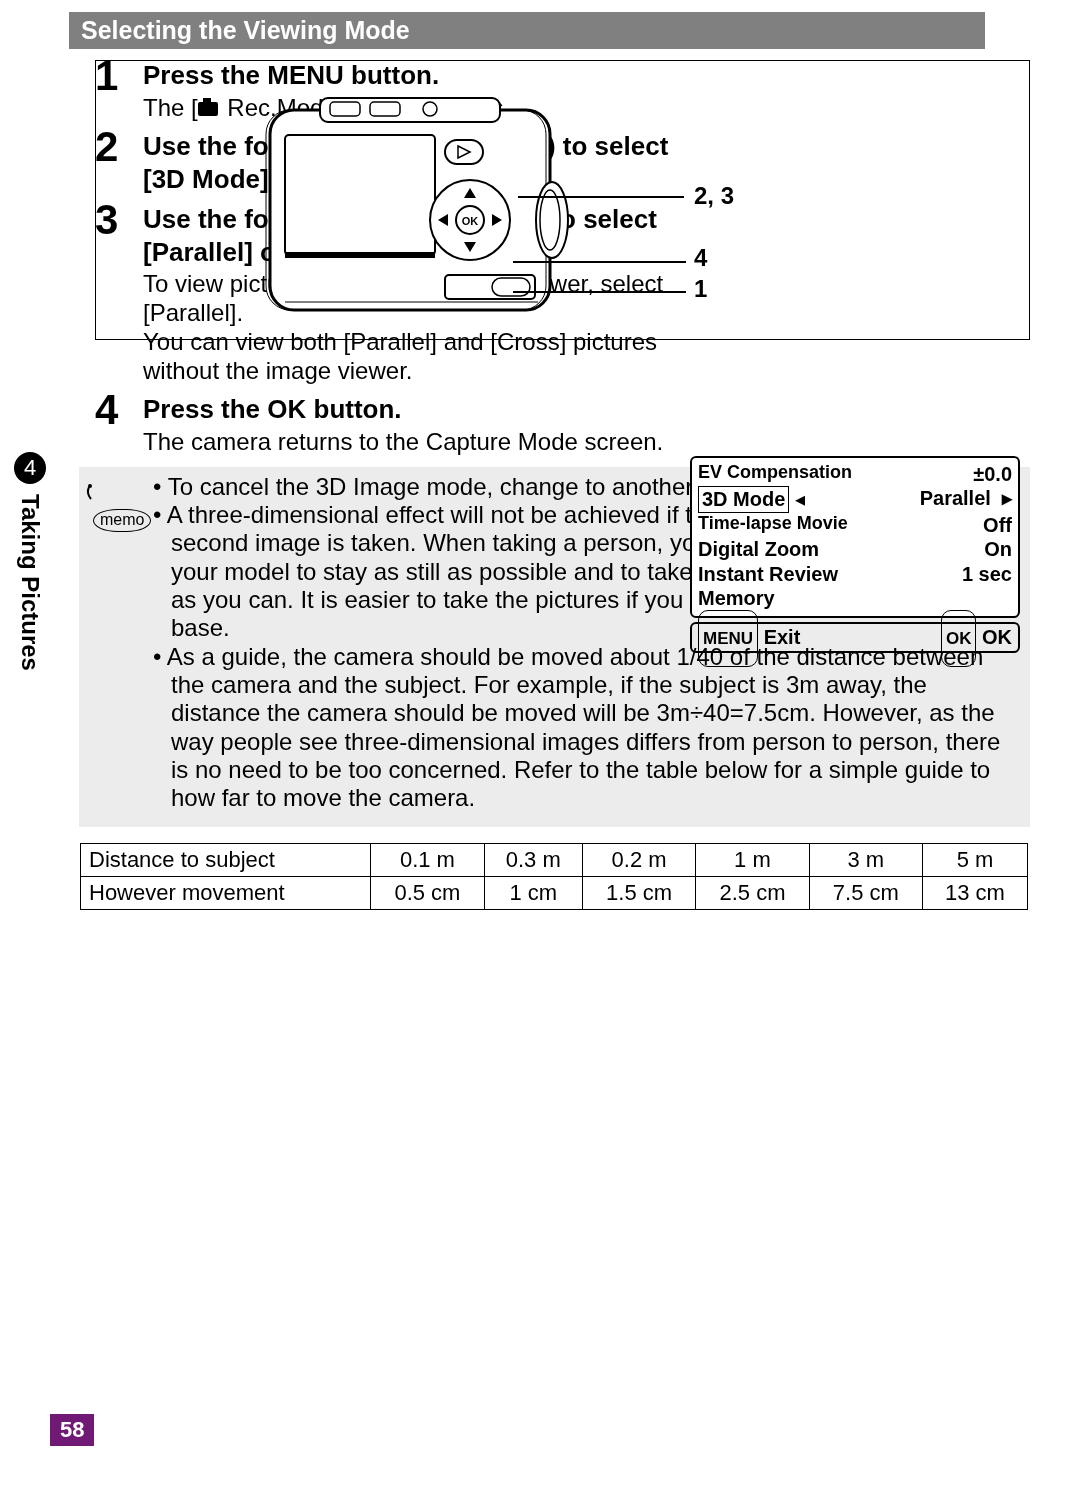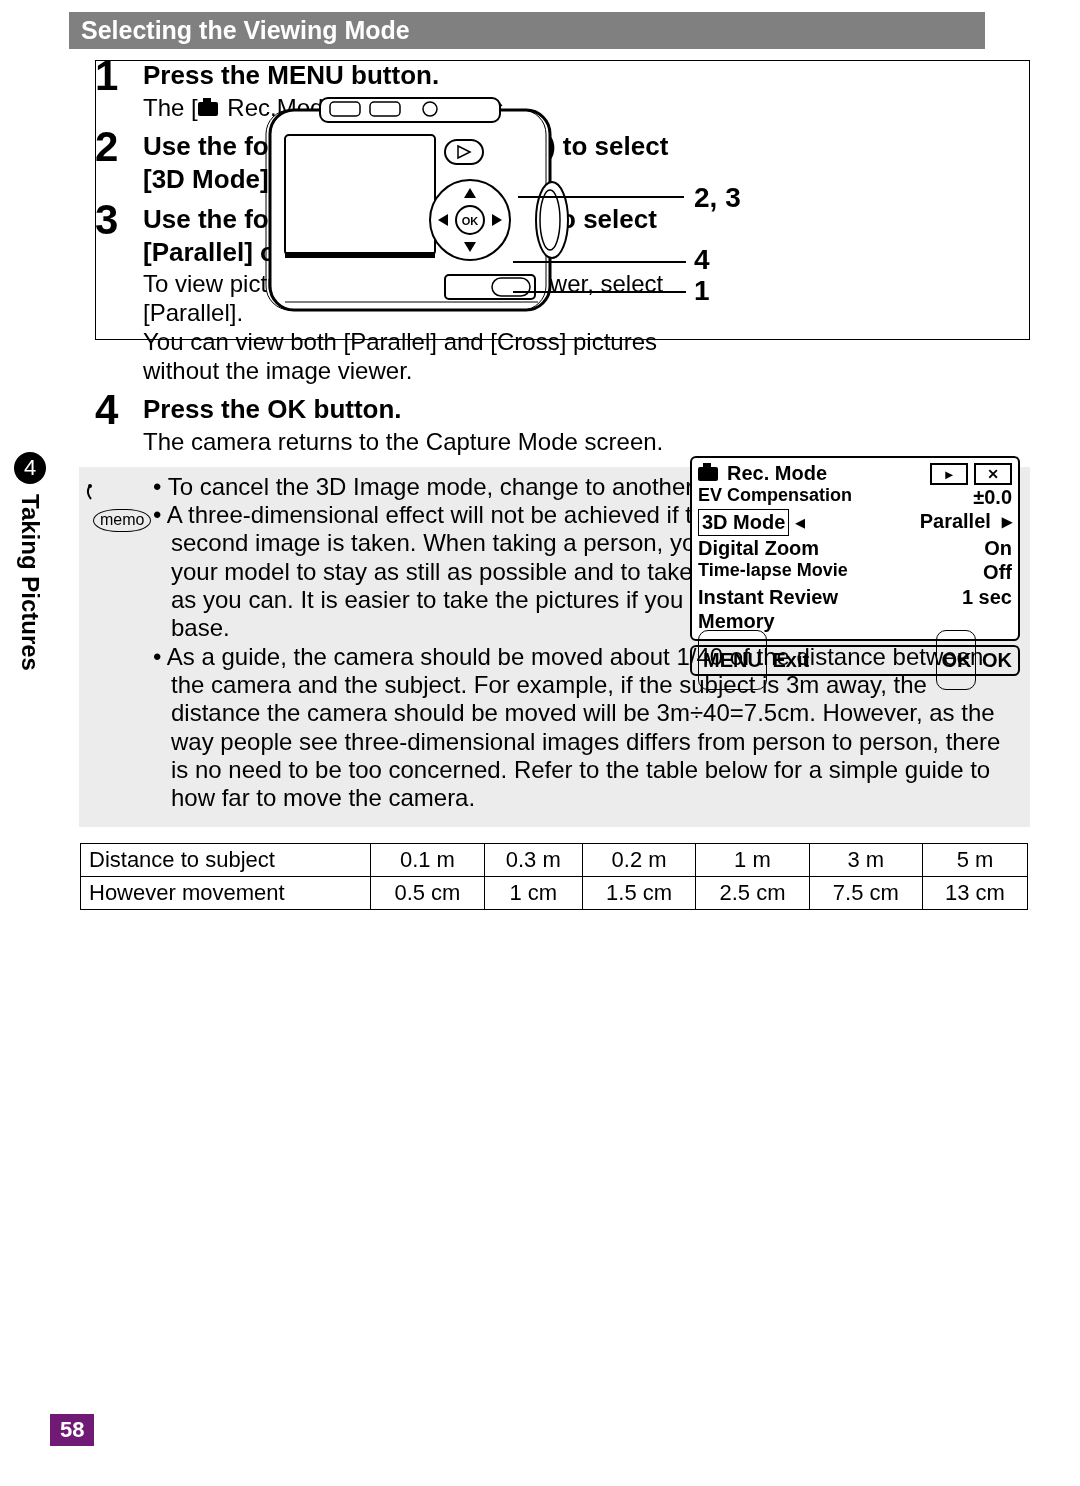--- a/index.html
+++ b/index.html
@@ -23,21 +23,21 @@
   .camera-illustration {
     position: absolute;
     left: 120px;
     top: 80px;
     width: 550px;
     height: 250px;
   }
   .camera-label {
     position: absolute;
     font-weight: bold;
-    font-size: 28px;
+    font-size: 24px;
   }
   .leader-line {
     position: absolute;
     background: #000;
     height: 1.5px;
   }
   .section-header {
     background: #808080;
     color: #fff;
     font-weight: bold;
@@ -148,21 +148,21 @@
     margin-top: 4px;
     padding: 2px 6px;
     display: flex;
     justify-content: space-between;
     align-items: center;
   }
   .btn-pill {
     border: 1.5px solid #000;
     border-radius: 10px;
     padding: 18px 4px;
-    font-size: 20px;
+    font-size: 17px;
     font-weight: bold;
   }
   .memo-block {
     display: flex;
     margin: 10px 50px 0 79px;
     background: #ececec;
     padding: 6px 10px 14px 4px;
     font-size: 24px;
     line-height: 1.18;
   }
@@ -321,42 +321,35 @@
     <div class="step-body">
       <div class="step-title">Press the OK button.</div>
       <div class="step-text">The camera returns to the Capture Mode screen.</div>
     </div>
   </div>
 
 </div>
 
 <div class="rec-panel">
   <div class="rec-outer">
-    <div class="rec-title-row">
-      <span class="cam-icon"></span>
-      <span>Rec. Mode</span>
-      <span style="flex:1"></span>
-      <span class="rec-tab-box">▸</span>
-      <span class="rec-tab-box">✕</span>
-    </div>
     <div class="rec-row">
       <span class="label" style="font-size:18px">EV Compensation</span>
       <span style="font-weight:bold">±0.0</span>
     </div>
     <div class="rec-row">
       <span><span class="rec-hl">3D Mode</span> ◂</span>
       <span style="font-weight:bold"><span>Parallel</span>&nbsp;&nbsp;▸</span>
     </div>
     <div class="rec-row">
+      <span class="label" style="font-size:18px">Time-lapse Movie</span>
+      <span style="font-weight:bold">Off</span>
+    </div>
+    <div class="rec-row">
       <span class="label">Digital Zoom</span>
       <span style="font-weight:bold">On</span>
-    </div>
-    <div class="rec-row">
-      <span class="label" style="font-size:18px">Time-lapse Movie</span>
-      <span style="font-weight:bold">Off</span>
     </div>
     <div class="rec-row">
       <span class="label">Instant Review</span>
       <span style="font-weight:bold">1 sec</span>
     </div>
     <div class="rec-row bold">
       <span>Memory</span>
     </div>
   </div>
   <div class="rec-footer">

